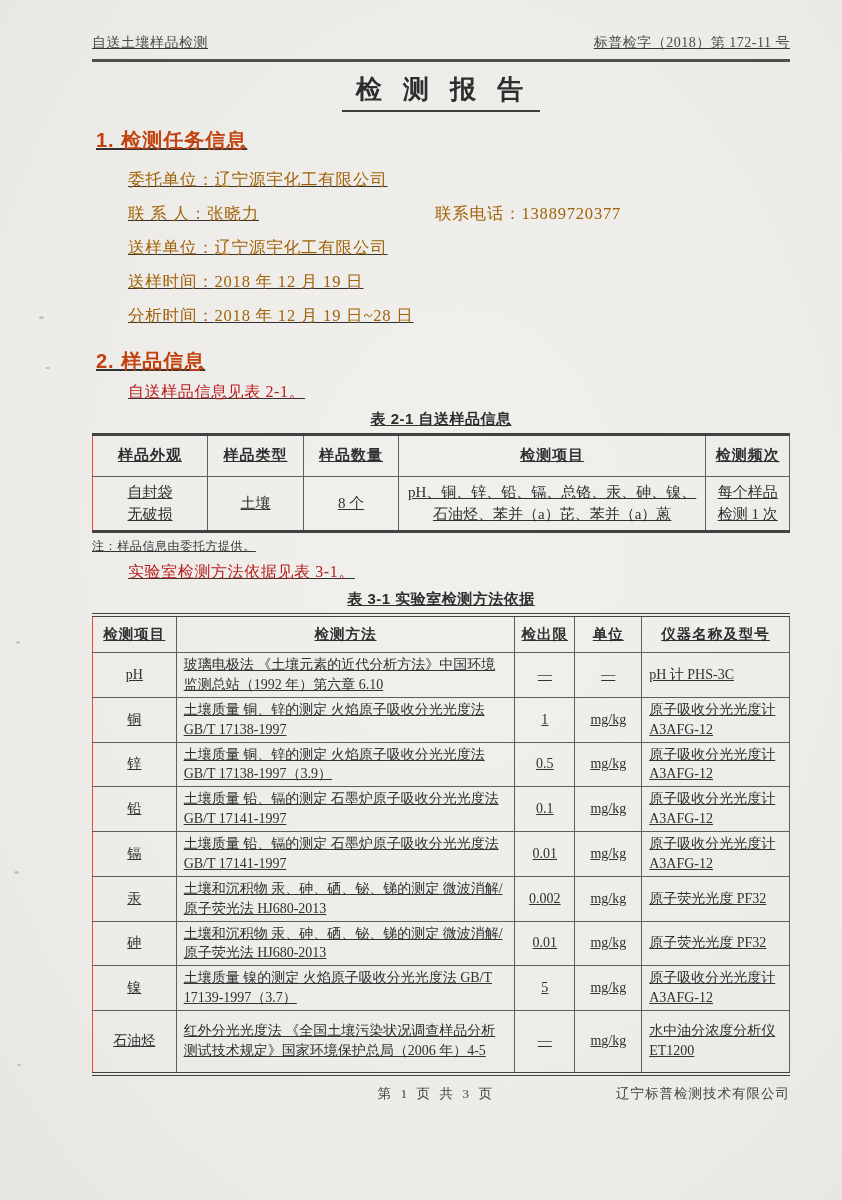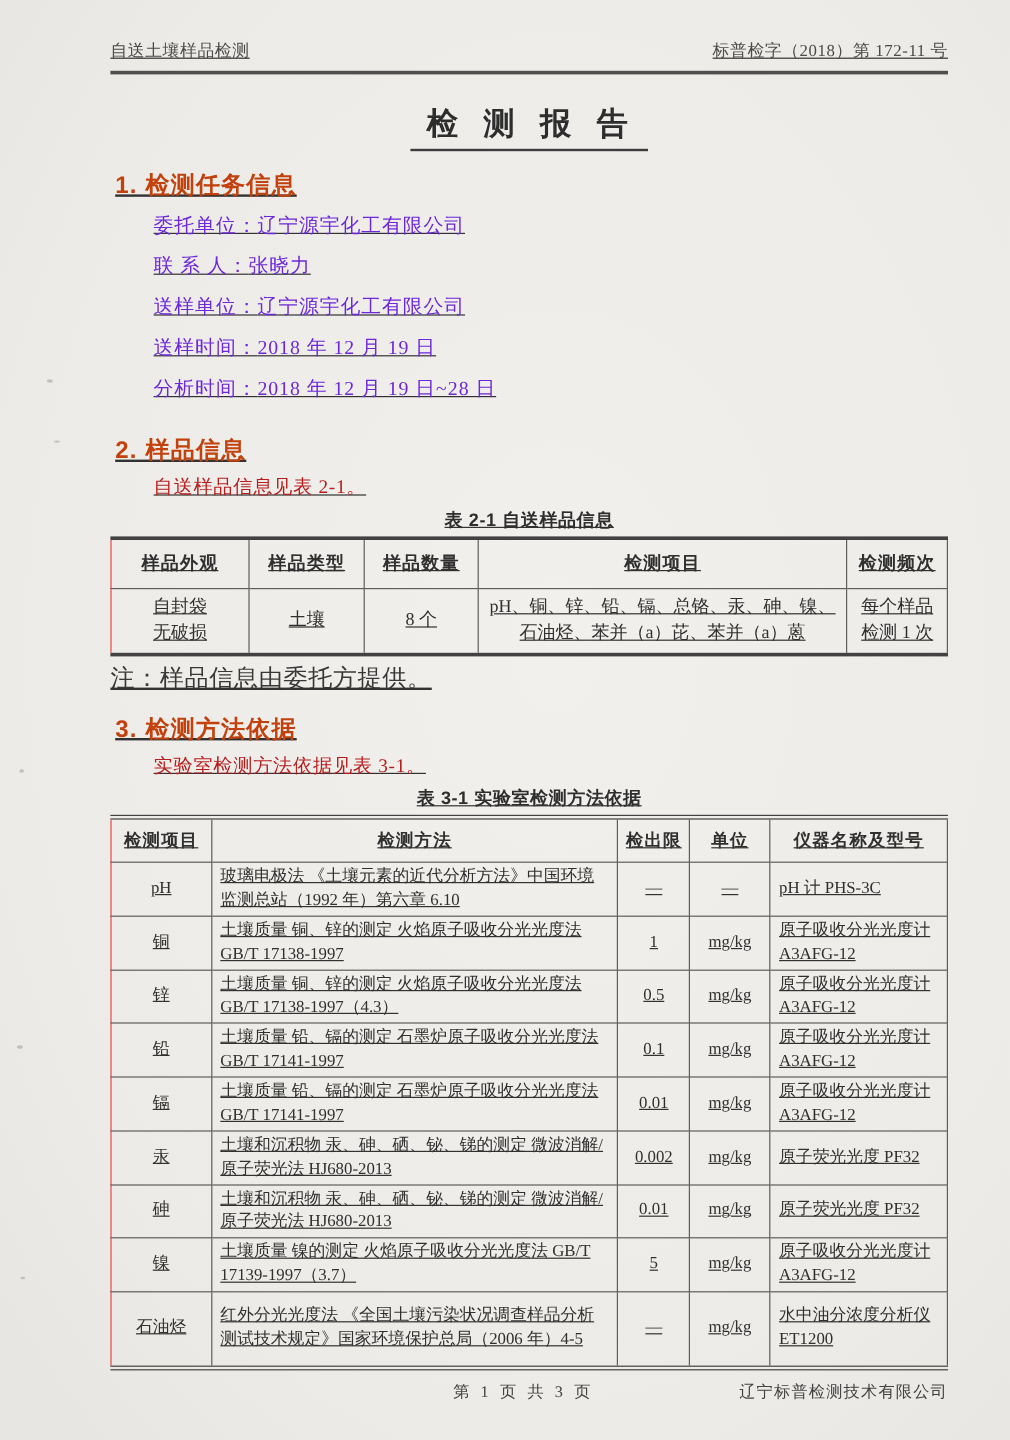--- a/index.html
+++ b/index.html
@@ -15,40 +15,40 @@
   .page { position:absolute; inset:0; padding:34px 52px 0 92px;text-decoration:underline; }
 
   
   .doc-header {
     display:flex; justify-content:space-between; align-items:flex-end;
     padding-bottom:7px; border-bottom:3px solid #4f4f4f;
     font-size:14px; color:#4a4a4a; letter-spacing:0.5px;
   }
 
   
-  .title-wrap { text-align:center; margin-top:24px; }
+  .title-wrap { text-align:center; margin-top:10px; }
   .title-text {
     display:inline-block;
     font-family:"Liberation Sans","DejaVu Sans",sans-serif;
     font-weight:700; font-size:26px; color:#2d2d2d;
     letter-spacing:7px;
     border-bottom:2px solid #3c3c3c;
     padding:0 10px 3px 14px;
   }
 
   
   .sec-heading {
     font-family:"Liberation Sans","DejaVu Sans",sans-serif;
     font-weight:700; font-size:20px; color:#c2410c;
     margin:15px 0 0 4px; letter-spacing:1px;
   }
 
   
   .fields { margin:9px 0 0 36px; }
-  .field-line { height:34px; display:flex; align-items:flex-start; font-size:16.5px; position:relative; letter-spacing:0.8px; color:#6d28d9; }
+  .field-line { height:34px; display:flex; align-items:center; font-size:16.5px; position:relative; letter-spacing:0.8px; color:#a16207; }
   .field-phone { position:absolute; left:307px; top:0; height:34px; display:flex; align-items:center; }
 
   .intro-line { margin:7px 0 0 36px; font-size:16px; letter-spacing:0.6px; color:#b91c1c; }
 
   .table-caption {
     text-align:center; margin-top:7px;
     font-family:"Liberation Sans","DejaVu Sans",sans-serif;
     font-weight:700; font-size:15px; color:#2e2e2e; letter-spacing:0.5px;
   }
 
@@ -66,21 +66,21 @@
   
   .sample-table th { height:40px; font-size:15px; font-weight:600; text-align:center; letter-spacing:1px; }
   .sample-table td { font-size:15px; text-align:center; padding:4px 6px; line-height:1.5; }
 
   
   .method-table th { height:36px; font-size:14.5px; font-weight:600; text-align:center; letter-spacing:1px; }
   .method-table td { font-size:14px; text-align:center; padding:2px 7px; line-height:1.42; }
   .method-table td.al { text-align:left; }
   .method-table tr.tall td { height:61px; }
 
-  .note-line { margin-top:5px; font-size:20px; letter-spacing:0.6px; color:#383838; }
+  .note-line { margin-top:5px; font-size:12px; letter-spacing:0.6px; color:#383838; }
 
   
   .doc-footer { position:relative; margin-top:9px; height:20px; font-size:13.5px; color:#424242; }
   .footer-page { position:absolute; left:50%; transform:translateX(-54%); letter-spacing:3px; }
   .footer-company { position:absolute; right:0; letter-spacing:1px; }
 
   
   .speck { position:absolute; background:#8f8f8c; border-radius:50%; opacity:0.45; filter:blur(0.6px); }
 </style>
 </head>
@@ -100,20 +100,24 @@
   <div class="sec-heading">1. 检测任务信息</div>
 
   <div class="fields">
     <div class="field-line">
       <span>委托单位：</span>
         <span>辽宁源宇化工有限公司</span>
     </div>
     <div class="field-line">
       <span>联 系 人：</span>
         <span>张晓力</span>
+      <span class="field-phone">
+        <span>联系电话：</span>
+          <span>13889720377</span>
+      </span>
     </div>
     <div class="field-line">
       <span>送样单位：</span>
         <span>辽宁源宇化工有限公司</span>
     </div>
     <div class="field-line">
       <span>送样时间：</span>
         <span>2018 年 12 月 19 日</span>
     </div>
     <div class="field-line">
@@ -157,21 +161,20 @@
             <div>每个样品</div>
             <div>检测 1 次</div>
           </td>
         </tr>
       </tbody>
     </table>
   </div>
 
   <div class="note-line">注：样品信息由委托方提供。</div>
 
-  <div class="sec-heading">3. 检测方法依据</div>
   <div class="intro-line">实验室检测方法依据见表 3-1。</div>
   <div class="table-caption">表 3-1  实验室检测方法依据</div>
 
   <div class="tbl-wrap3">
     <table class="method-table">
       <colgroup>
           <col style="width:12%">
           <col style="width:48.6%">
           <col style="width:8.6%">
           <col style="width:9.6%">
@@ -196,21 +199,21 @@
         </tr>
         <tr>
           <td>铜</td>
           <td class="al">土壤质量 铜、锌的测定 火焰原子吸收分光光度法 GB/T 17138-1997</td>
           <td>1</td>
           <td>mg/kg</td>
           <td class="al">原子吸收分光光度计 A3AFG-12</td>
         </tr>
         <tr>
           <td>锌</td>
-          <td class="al">土壤质量 铜、锌的测定 火焰原子吸收分光光度法 GB/T 17138-1997（4.3）</td>
+          <td class="al">土壤质量 铜、锌的测定 火焰原子吸收分光光度法 GB/T 17138-1997（3.9）</td>
           <td>0.5</td>
           <td>mg/kg</td>
           <td class="al">原子吸收分光光度计 A3AFG-12</td>
         </tr>
         <tr>
           <td>铅</td>
           <td class="al">土壤质量 铅、镉的测定 石墨炉原子吸收分光光度法 GB/T 17141-1997</td>
           <td>0.1</td>
           <td>mg/kg</td>
           <td class="al">原子吸收分光光度计 A3AFG-12</td>

